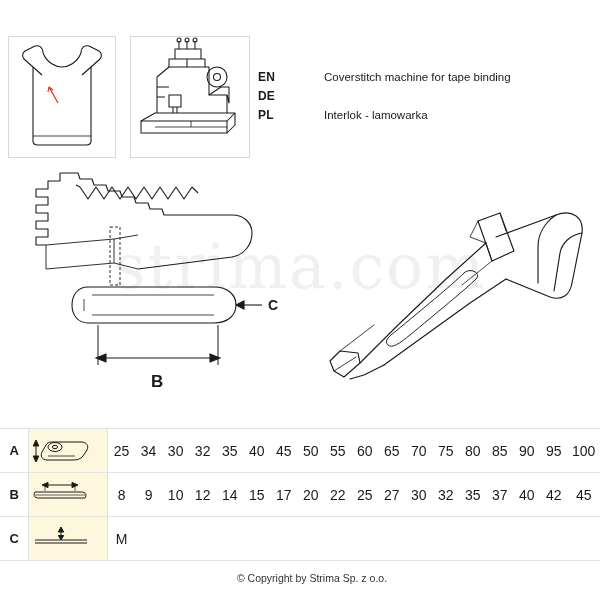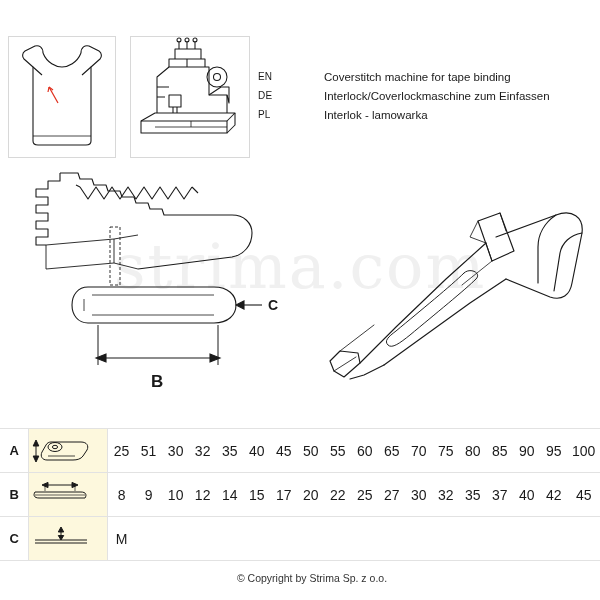--- a/index.html
+++ b/index.html
@@ -22,21 +22,21 @@
     box-sizing:border-box;
   }
   #box-shirt{left:8px;width:108px;height:122px;}
   #box-machine{left:130px;width:120px;height:122px;}
 
   
   .langs{position:absolute;left:258px;top:70px;width:340px;}
   .langrow{display:flex;align-items:flex-start;margin-bottom:5px;line-height:14px;}
   .langcode{
     width:26px;flex:0 0 26px;
-    font-weight:normal;font-size:10px;
+    font-weight:bold;font-size:12px;
     letter-spacing:.2px;
   }
   .langtext{font-size:11.5px;margin-left:40px;}
 
   
   .drawing{position:absolute;left:0;top:165px;width:600px;height:255px;}
   .watermark{
     position:absolute;left:0;top:230px;width:600px;
     text-align:center;
     font-size:62px;
@@ -134,21 +134,20 @@
     </div>
   </div>
 
   <div class="langs">
     <div class="langrow">
       <div class="langcode">EN</div>
       <div class="langtext">Coverstitch machine for tape binding</div>
     </div>
     <div class="langrow">
       <div class="langcode">DE</div>
-      <div class="langtext">Interlock/Coverlockmaschine zum Einfassen</div>
     </div>
     <div class="langrow">
       <div class="langcode">PL</div>
       <div class="langtext">Interlok - lamowarka</div>
     </div>
   </div>
 
   <div class="watermark">strima.com</div>
 
   <div class="drawing">
@@ -229,21 +228,21 @@
               <path d="M19 22 L46 22" stroke-width="0.8"></path>
             </g>
             <g stroke="#1a1a1a" stroke-width="1" fill="#1a1a1a">
               <line x1="7" y1="9" x2="7" y2="25"></line>
               <polygon points="7,6 4.2,12 9.8,12"></polygon>
               <polygon points="7,28 4.2,22 9.8,22"></polygon>
             </g>
           </svg>
         </td>
         <td class="val">25</td>
-        <td class="val">51</td>
+        <td class="val">34</td>
         <td class="val">30</td>
         <td class="val">32</td>
         <td class="val">35</td>
         <td class="val">40</td>
         <td class="val">45</td>
         <td class="val">50</td>
         <td class="val">55</td>
         <td class="val">60</td>
         <td class="val">65</td>
         <td class="val">70</td>

